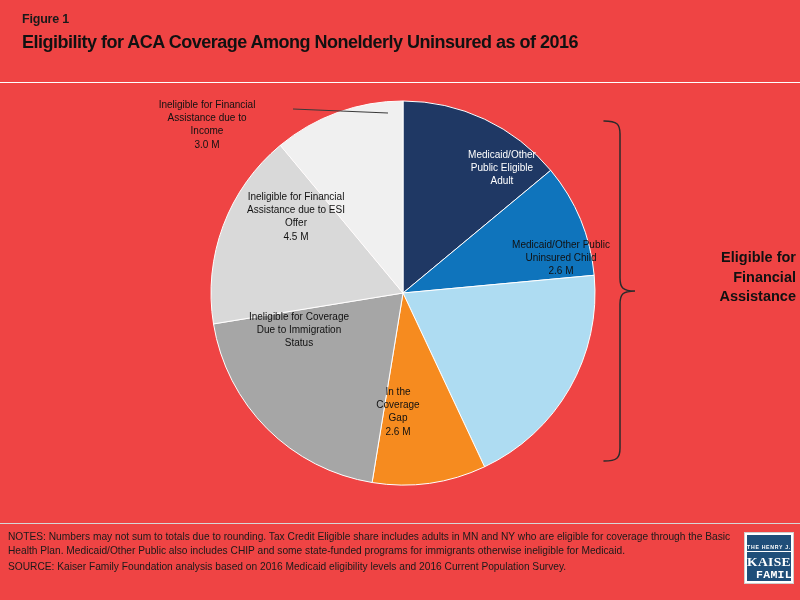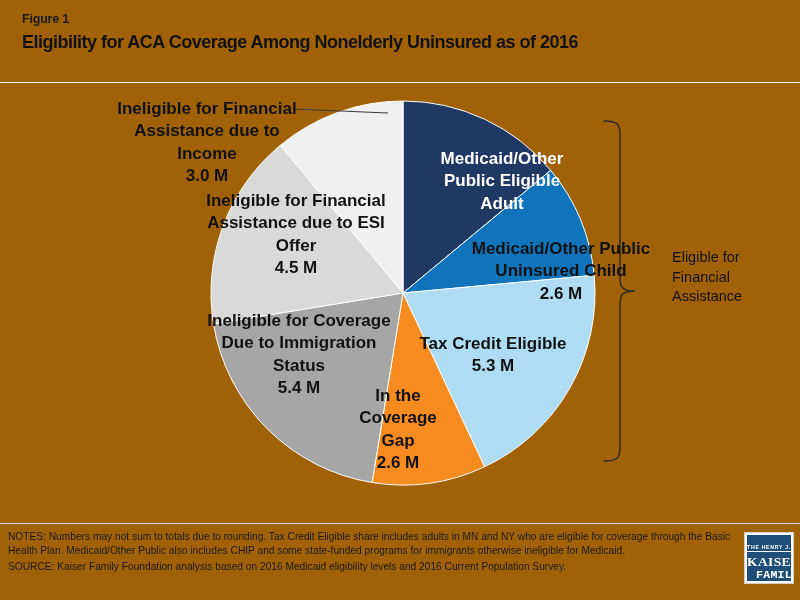--- a/index.html
+++ b/index.html
@@ -7,21 +7,21 @@
   html, body {
     margin: 0; padding: 0;
     width: 800px; height: 600px;
     background: #ffffff;
     font-family: "Liberation Sans", sans-serif;
     overflow: hidden;
   }
   #page {
     position: relative;
     width: 800px; height: 600px;
-    background: #a16207;
+    background: #ef4444;
   }
 
   
   .figure-label {
     position: absolute;
     left: 22px; top: 12px;
     font-size: 12.5px;
     font-weight: bold;
     color: #1a1a1a;
     letter-spacing: -0.2px;
@@ -48,22 +48,22 @@
     position: absolute;
     left: 0; top: 0;
     width: 800px; height: 600px;
     pointer-events: none;
   }
   #pie-svg { display: block; }
 
   
   .slice-label {
     position: absolute;
-    font-size: 17px;
-    font-weight: bold;
+    font-size: 10px;
+    font-weight: normal;
     line-height: 1.32;
     text-align: center;
     color: #111111;
     white-space: nowrap;
   }
   .slice-label.light { color: #ffffff; }
 
   .lbl-income        { left: 112px; top: 98px;  width: 190px; }
   .lbl-esi           { left: 185px; top: 190px; width: 222px; }
   .lbl-immigration   { left: 196px; top: 310px; width: 206px; }
@@ -71,23 +71,23 @@
   .lbl-taxcredit     { left: 410px; top: 333px; width: 166px; }
   .lbl-child         { left: 455px; top: 238px; width: 212px; }
   .lbl-adult         { left: 414px; top: 148px; width: 176px; }
 
   
   .bracket-label {
     position: absolute;
     left: 672px; top: 248px;
     width: 124px;
     font-size: 14.5px;
-    font-weight: normal;
+    font-weight: bold;
     line-height: 1.35;
-    text-align: left;
+    text-align: right;
     color: #111111;
   }
 
   
   .total-line {
     position: absolute;
     left: 180px; top: 492px;
     width: 440px;
     font-size: 17px;
     font-weight: bold;
@@ -192,34 +192,29 @@
     <div>Ineligible for Financial</div>
     <div>Assistance due to ESI</div>
     <div>Offer</div>
     <div>4.5 M</div>
   </div>
 
   <div class="slice-label lbl-immigration">
     <div>Ineligible for Coverage</div>
     <div>Due to Immigration</div>
     <div>Status</div>
-    <div>5.4 M</div>
   </div>
 
   <div class="slice-label lbl-gap">
     <div>In the</div>
     <div>Coverage</div>
     <div>Gap</div>
     <div>2.6 M</div>
   </div>
 
-  <div class="slice-label lbl-taxcredit">
-    <div>Tax Credit Eligible</div>
-    <div>5.3 M</div>
-  </div>
 
   <div class="slice-label lbl-child">
     <div>Medicaid/Other Public</div>
     <div>Uninsured Child</div>
     <div>2.6 M</div>
   </div>
 
   <div class="slice-label light lbl-adult">
     <div>Medicaid/Other</div>
     <div>Public Eligible</div>

